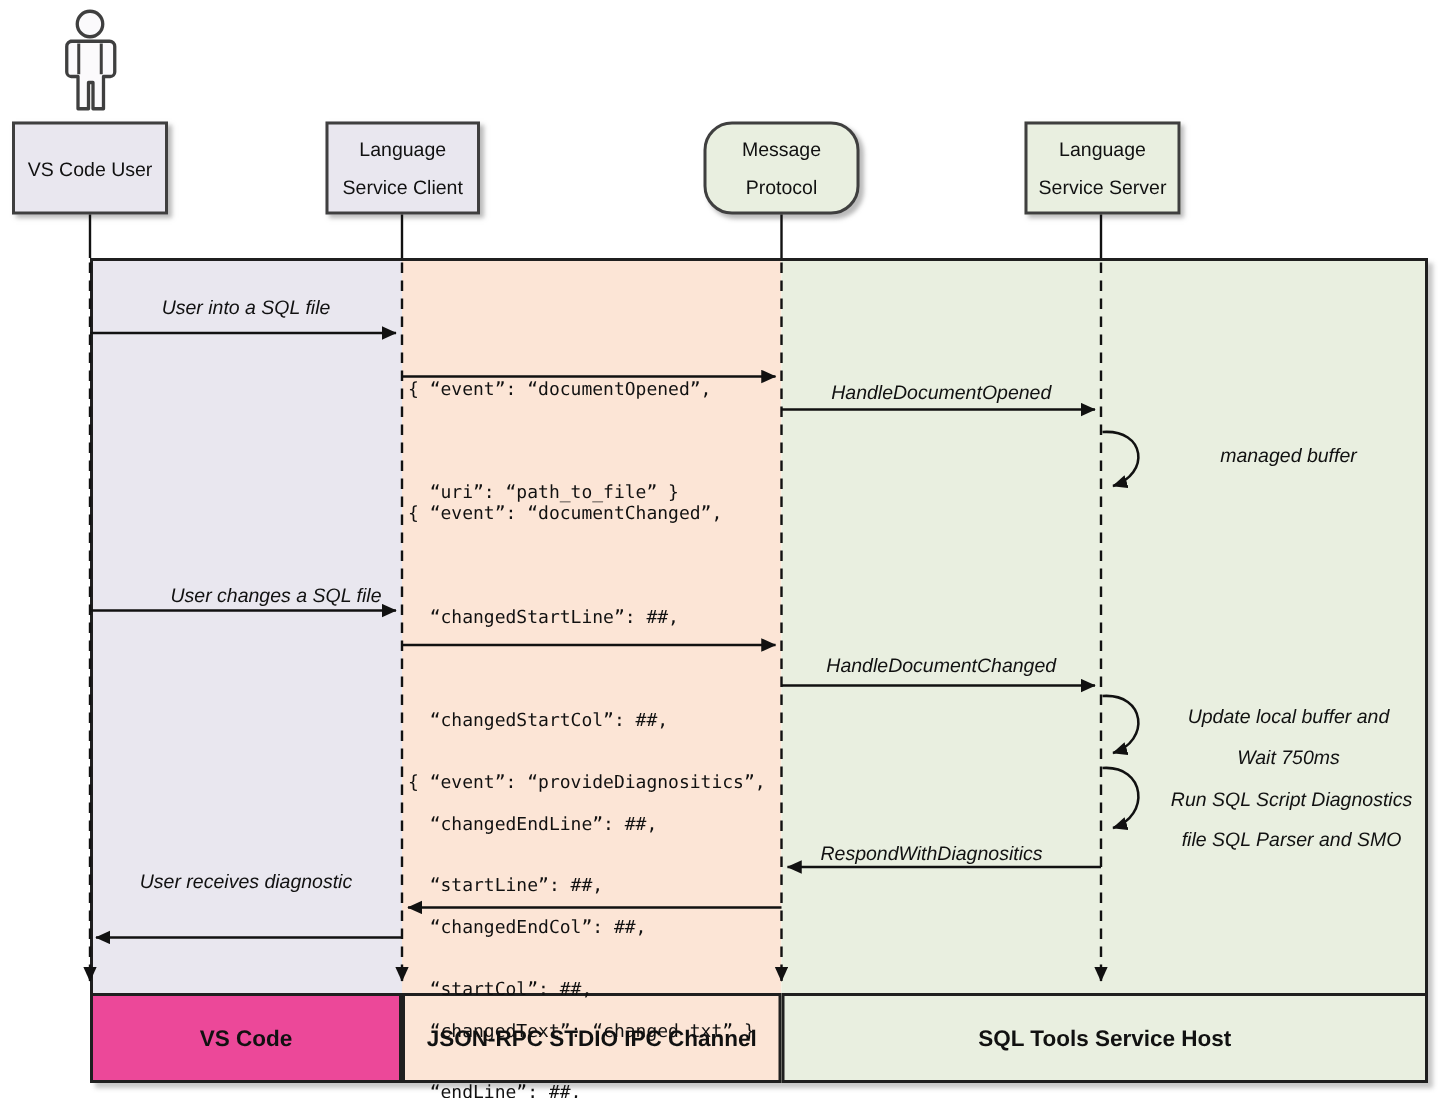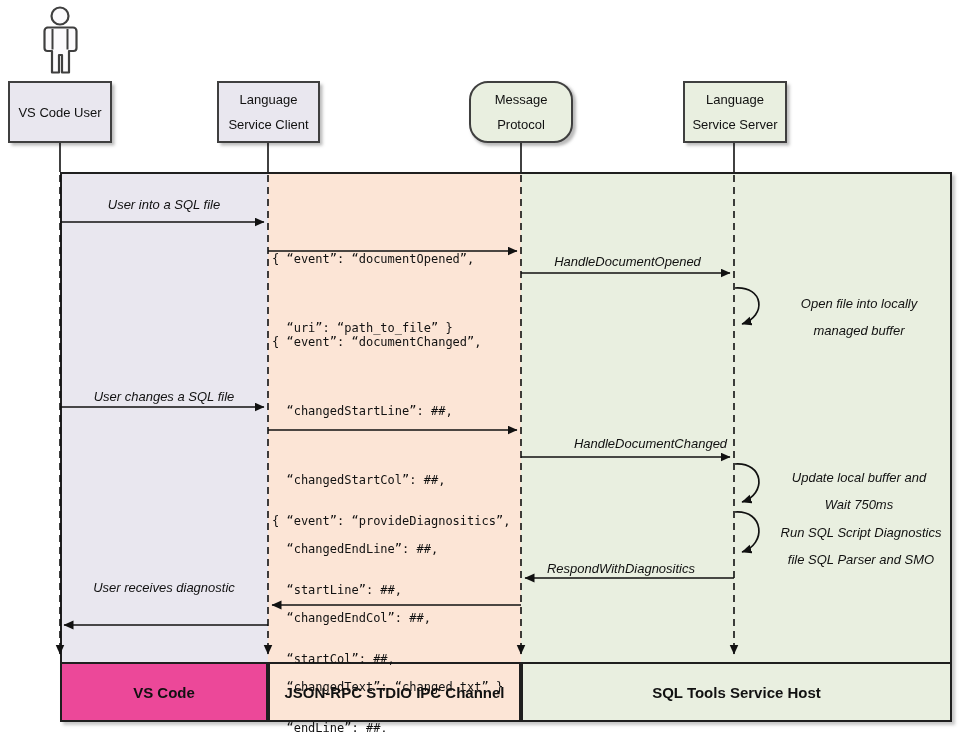--- a/index.html
+++ b/index.html
@@ -117,35 +117,34 @@
       <path d="M735,512 C764,510 767,544 742,552" marker-end="url(#mA)"></path>
     </g>
   </svg>
 
   <div class="msg" style="left:60px;width:208px;top:197px;">
     <span>User into a SQL file</span>
   </div>
   <div class="msg" style="left:521px;width:213px;top:254px;">
     <span>HandleDocumentOpened</span>
   </div>
-  <div class="msg" style="left:60px;width:208px;top:389px;">
+  <div class="msg" style="left:60px;width:208px;top:389px;padding-left:20px;">
     <span>User changes a SQL file</span>
   </div>
-  <div class="msg" style="left:521px;width:213px;top:436px;padding-left:23px;">
+  <div class="msg" style="left:521px;width:213px;top:436px;">
     <span>HandleDocumentChanged</span>
   </div>
   <div class="msg" style="left:521px;width:200px;top:561px;">
     <span>RespondWithDiagnositics</span>
   </div>
   <div class="msg" style="left:60px;width:208px;top:575px;line-height:26px;">
     <div>User receives diagnostic</div>
   </div>
 
   <div class="ann" style="left:768px;width:182px;top:290px;">
-    <div>Open file into locally</div>
     <div>managed buffer</div>
   </div>
   <div class="ann" style="left:768px;width:182px;top:464px;">
     <div>Update local buffer and</div>
     <div>Wait 750ms</div>
   </div>
   <div class="ann" style="left:768px;width:186px;top:519px;">
     <div>Run SQL Script Diagnostics</div>
     <div>file SQL Parser and SMO</div>
   </div>

